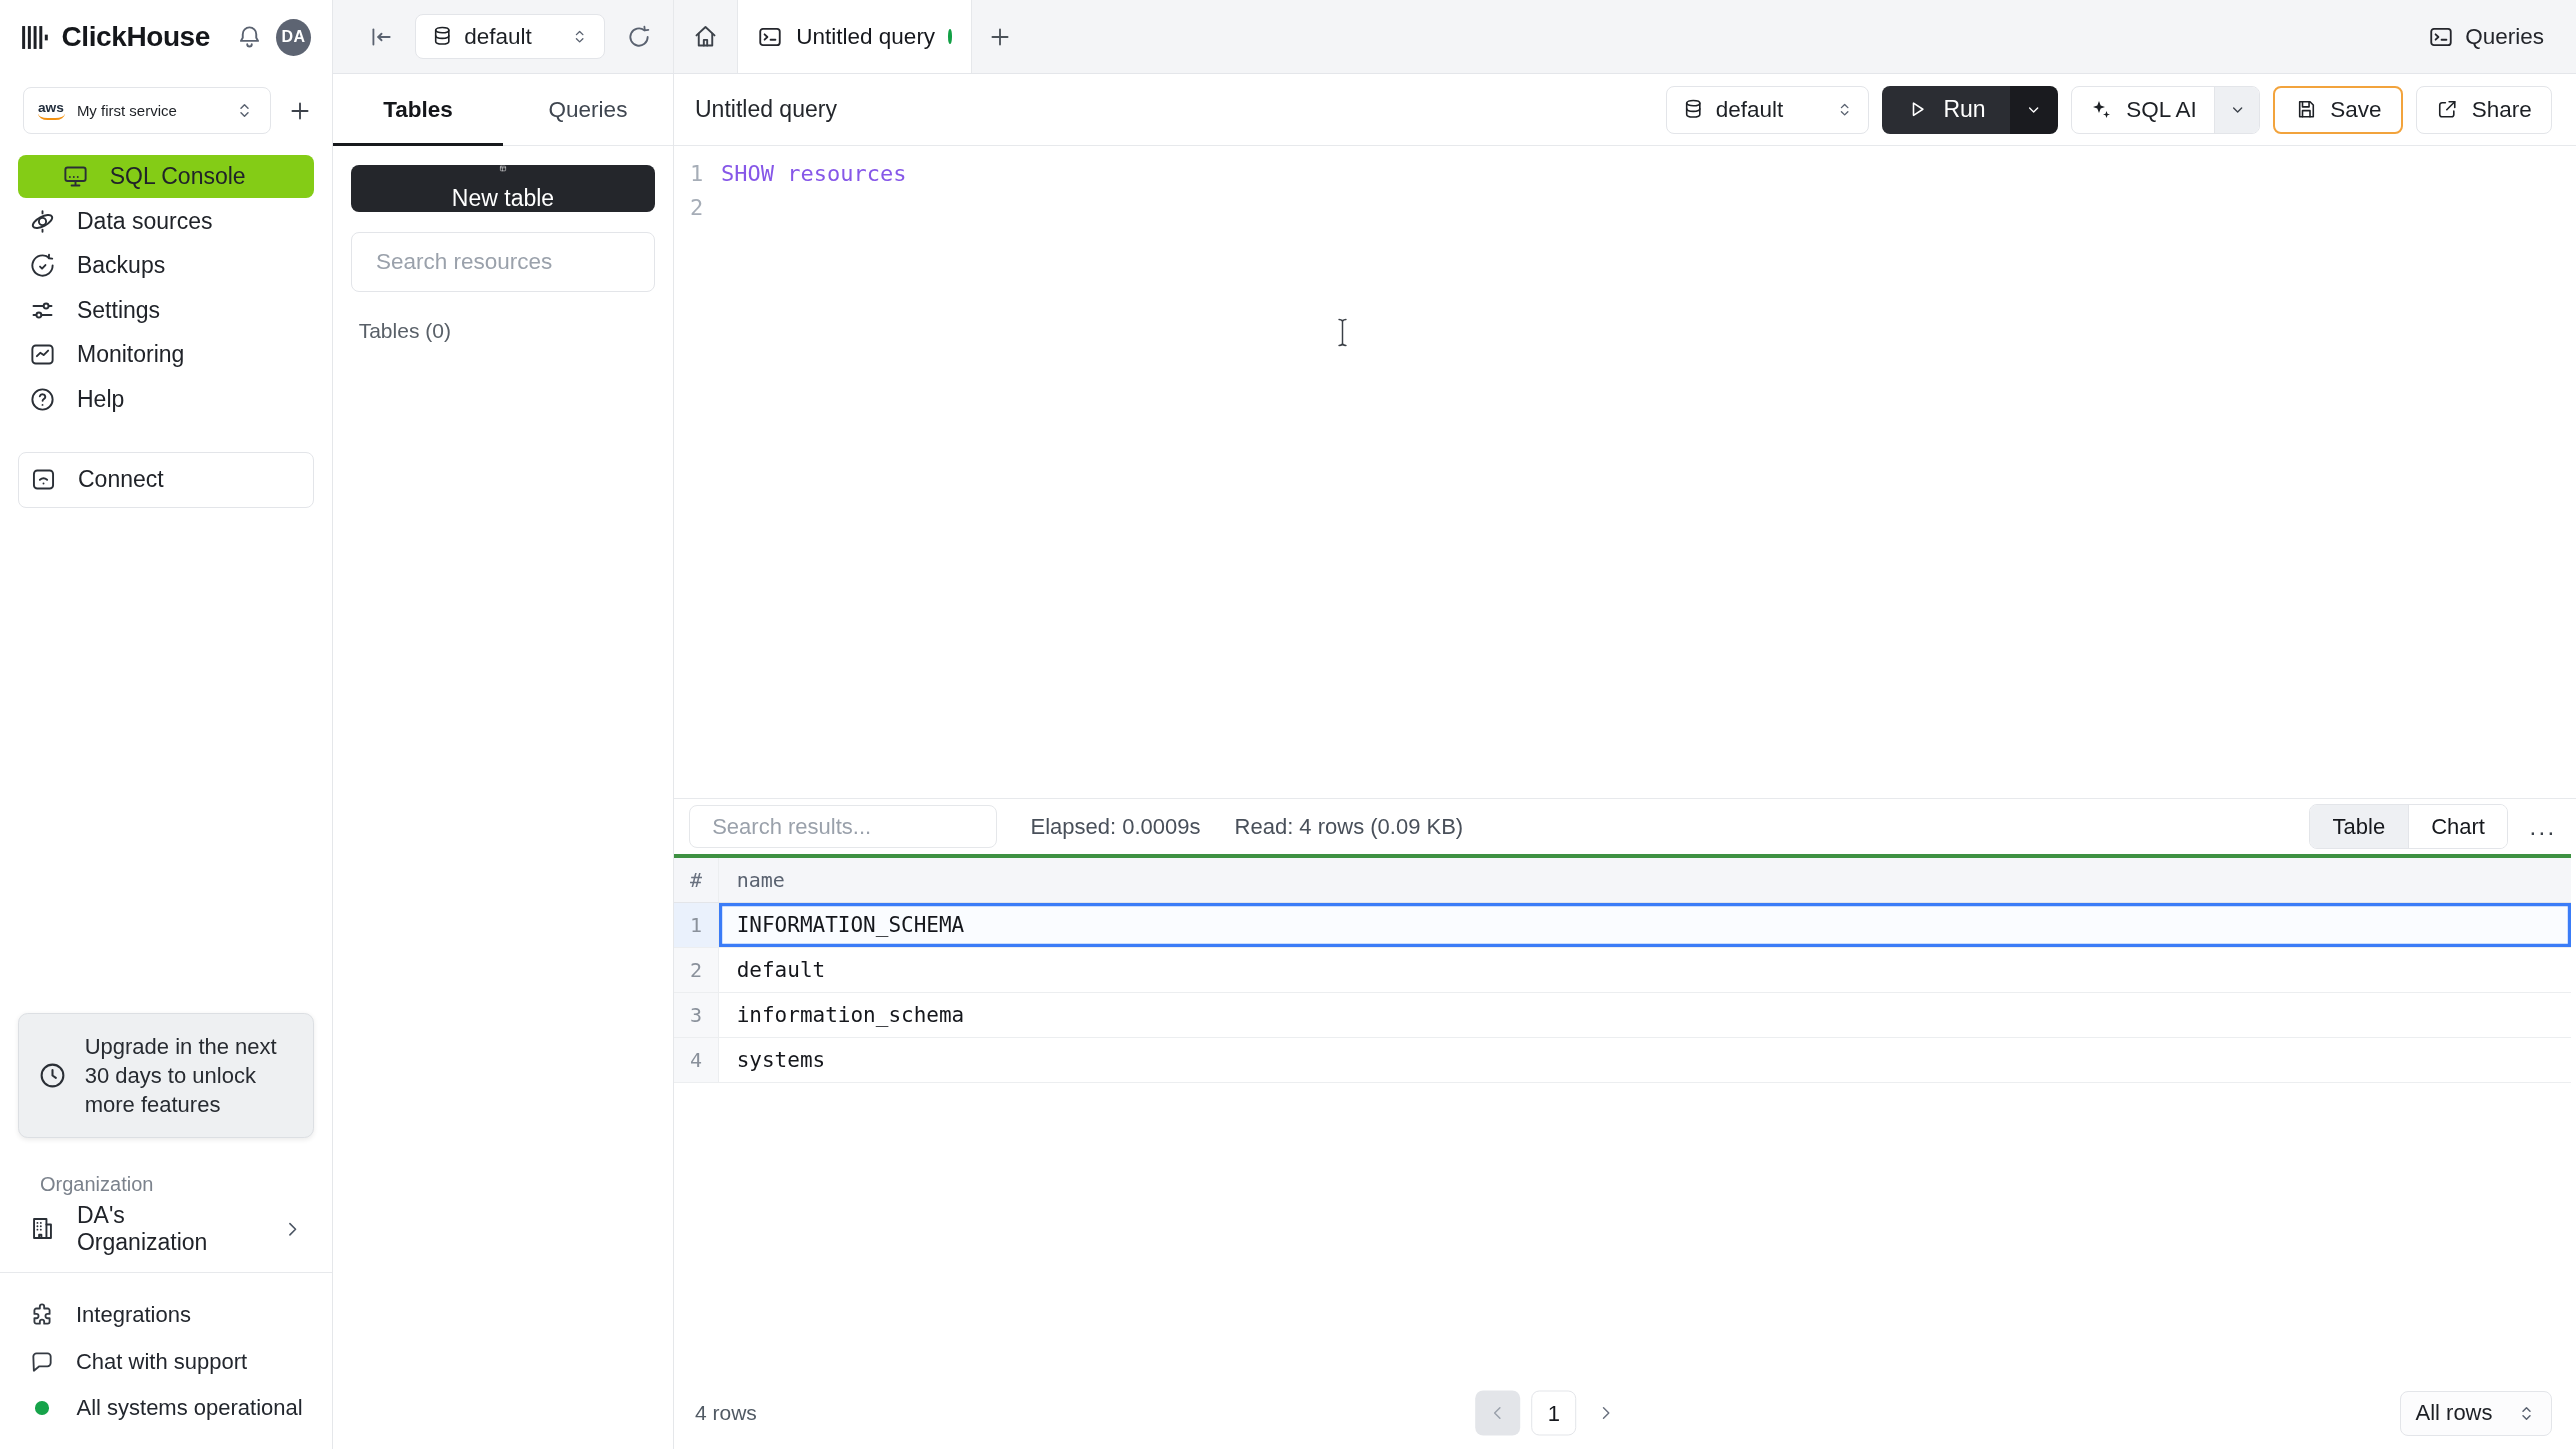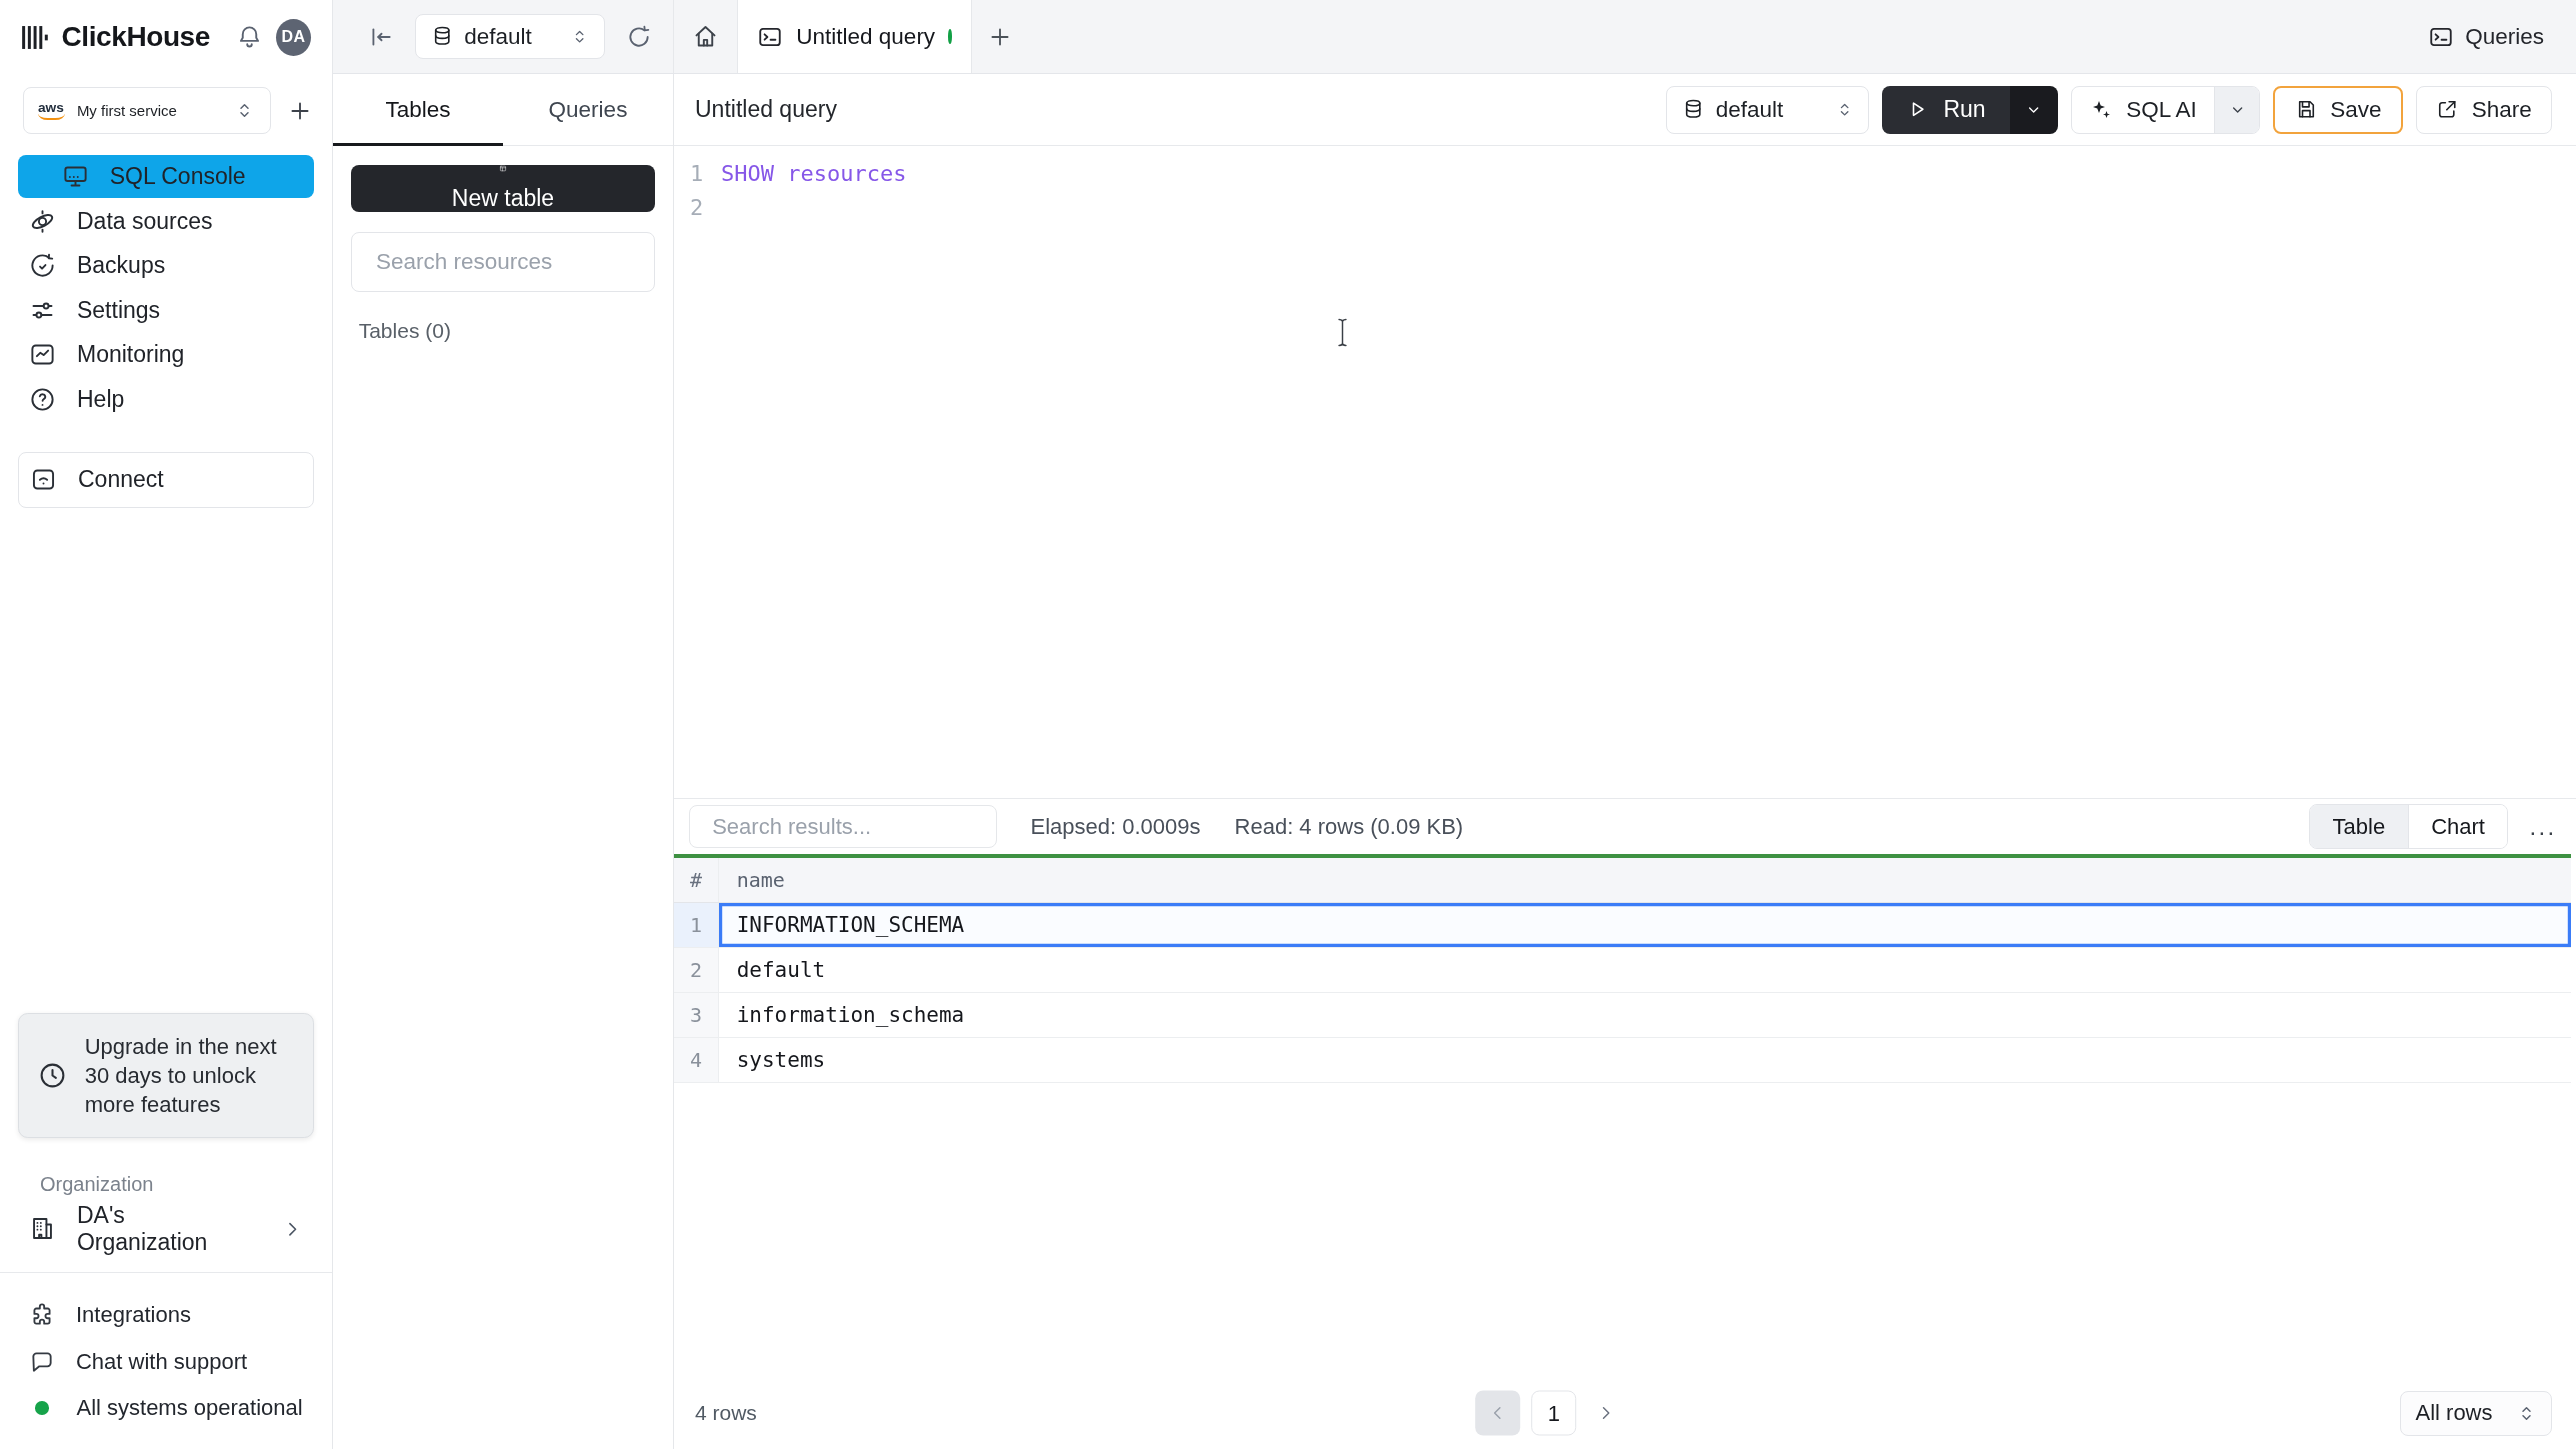--- a/index.html
+++ b/index.html
@@ -29,21 +29,21 @@
   .aws-badge::after { content:""; position:absolute; left:0; right:-1.6px; bottom:0; height:6.4px;
     border-bottom:2.4px solid #f29111; border-radius:0 0 9.7px 9.7px / 0 0 6.4px 6.4px; }
   .service-label { flex:1; font-size:15px; color:#1d2025; }
   .muted { color:#5a6270; }
   .plus-btn { color:#3c424a; }
 
   .nav { display:flex; flex-direction:column; gap:1.6px; padding:0 17.7px; }
   .nav-item { height:43px; display:flex; align-items:center; gap:21px; padding:0 11.3px 0 11.3px;
     border-radius:8px; font-size:23px; color:#202329; }
   .nav-item .ni-icon { color:#2a2f36; width:27px; display:flex; justify-content:center; }
-  .nav-item.active { background:#0ea5e9;padding-left:44px; }
+  .nav-item.active { background:#84cc16;padding-left:44px; }
 
   .connect-btn { margin:31px 17.7px 0 17.7px; height:56px; border:0.8px solid #e3e5e9; border-radius:8px;
     display:flex; align-items:center; gap:21px; padding:0 11.3px; font-size:23px; color:#202329; background:#fff; }
   .connect-btn .ni-icon { color:#2a2f36; width:27px; display:flex; justify-content:center; }
 
   .sidebar-spacer { flex:1; }
 
   .upgrade-box { margin:0 17.7px 24px 17.7px; background:#eef0f2; border:0.8px solid #dcdfe3; border-radius:9.7px;
     box-shadow:0 1.6px 4.8px rgba(0,0,0,0.08); padding:17.7px 19.3px; display:flex; gap:17.7px; align-items:center; }
   .upgrade-box .ni-icon { color:#2a2f36; flex:0 0 auto; }
@@ -81,21 +81,21 @@
   .newtab-btn { width:56px; display:flex; align-items:center; justify-content:center; color:#4b5259; }
   .strip-spacer { flex:1; }
   .queries-top-btn { display:flex; align-items:center; gap:11.3px; padding:0 32px 0 16px; color:#24262c; font-size:22.5px; }
 
   .content-row { flex:1; display:flex; min-height:0; }
 
   
   .explorer { width:341px; min-width:341px; border-right:0.8px solid #e5e7ea; display:flex; flex-direction:column; background:#fff; }
   .explorer-tabs { height:72px; display:flex; border-bottom:0.8px solid #e7e9ec; }
   .etab { flex:1; display:flex; align-items:center; justify-content:center; font-size:22.5px; color:#3f4650; position:relative; }
-  .etab.active { color:#14161a; font-weight:400; }
+  .etab.active { color:#14161a; font-weight:700; }
   .etab.active::after { content:""; position:absolute; left:0; right:0; bottom:-0.8px; height:3.2px; background:#17191d; }
   .explorer-body { padding:19.3px 17.7px; display:flex; flex-direction:column; }
   .new-table-btn { height:47px; background:#24262b; color:#fff; border-radius:8px; display:flex;
     align-items:center; justify-content:center; gap:13px; font-size:23px;flex-direction:column; }
   .search-box { margin-top:19.3px; height:60px; border:0.8px solid #e3e5e9; border-radius:8px; display:flex;
     align-items:center; gap:11.3px; padding:0 13px; color:#8b929c; background:#fff; }
   .search-box input { border:none; outline:none; flex:1; font-size:22.5px; color:#1d2025;
     font-family:"Liberation Sans", sans-serif; background:transparent; }
   .search-box input::placeholder { color:#9aa1ab; }
   .tables-count { margin:27px 0 0 8px; font-size:21px; color:#596068; }

